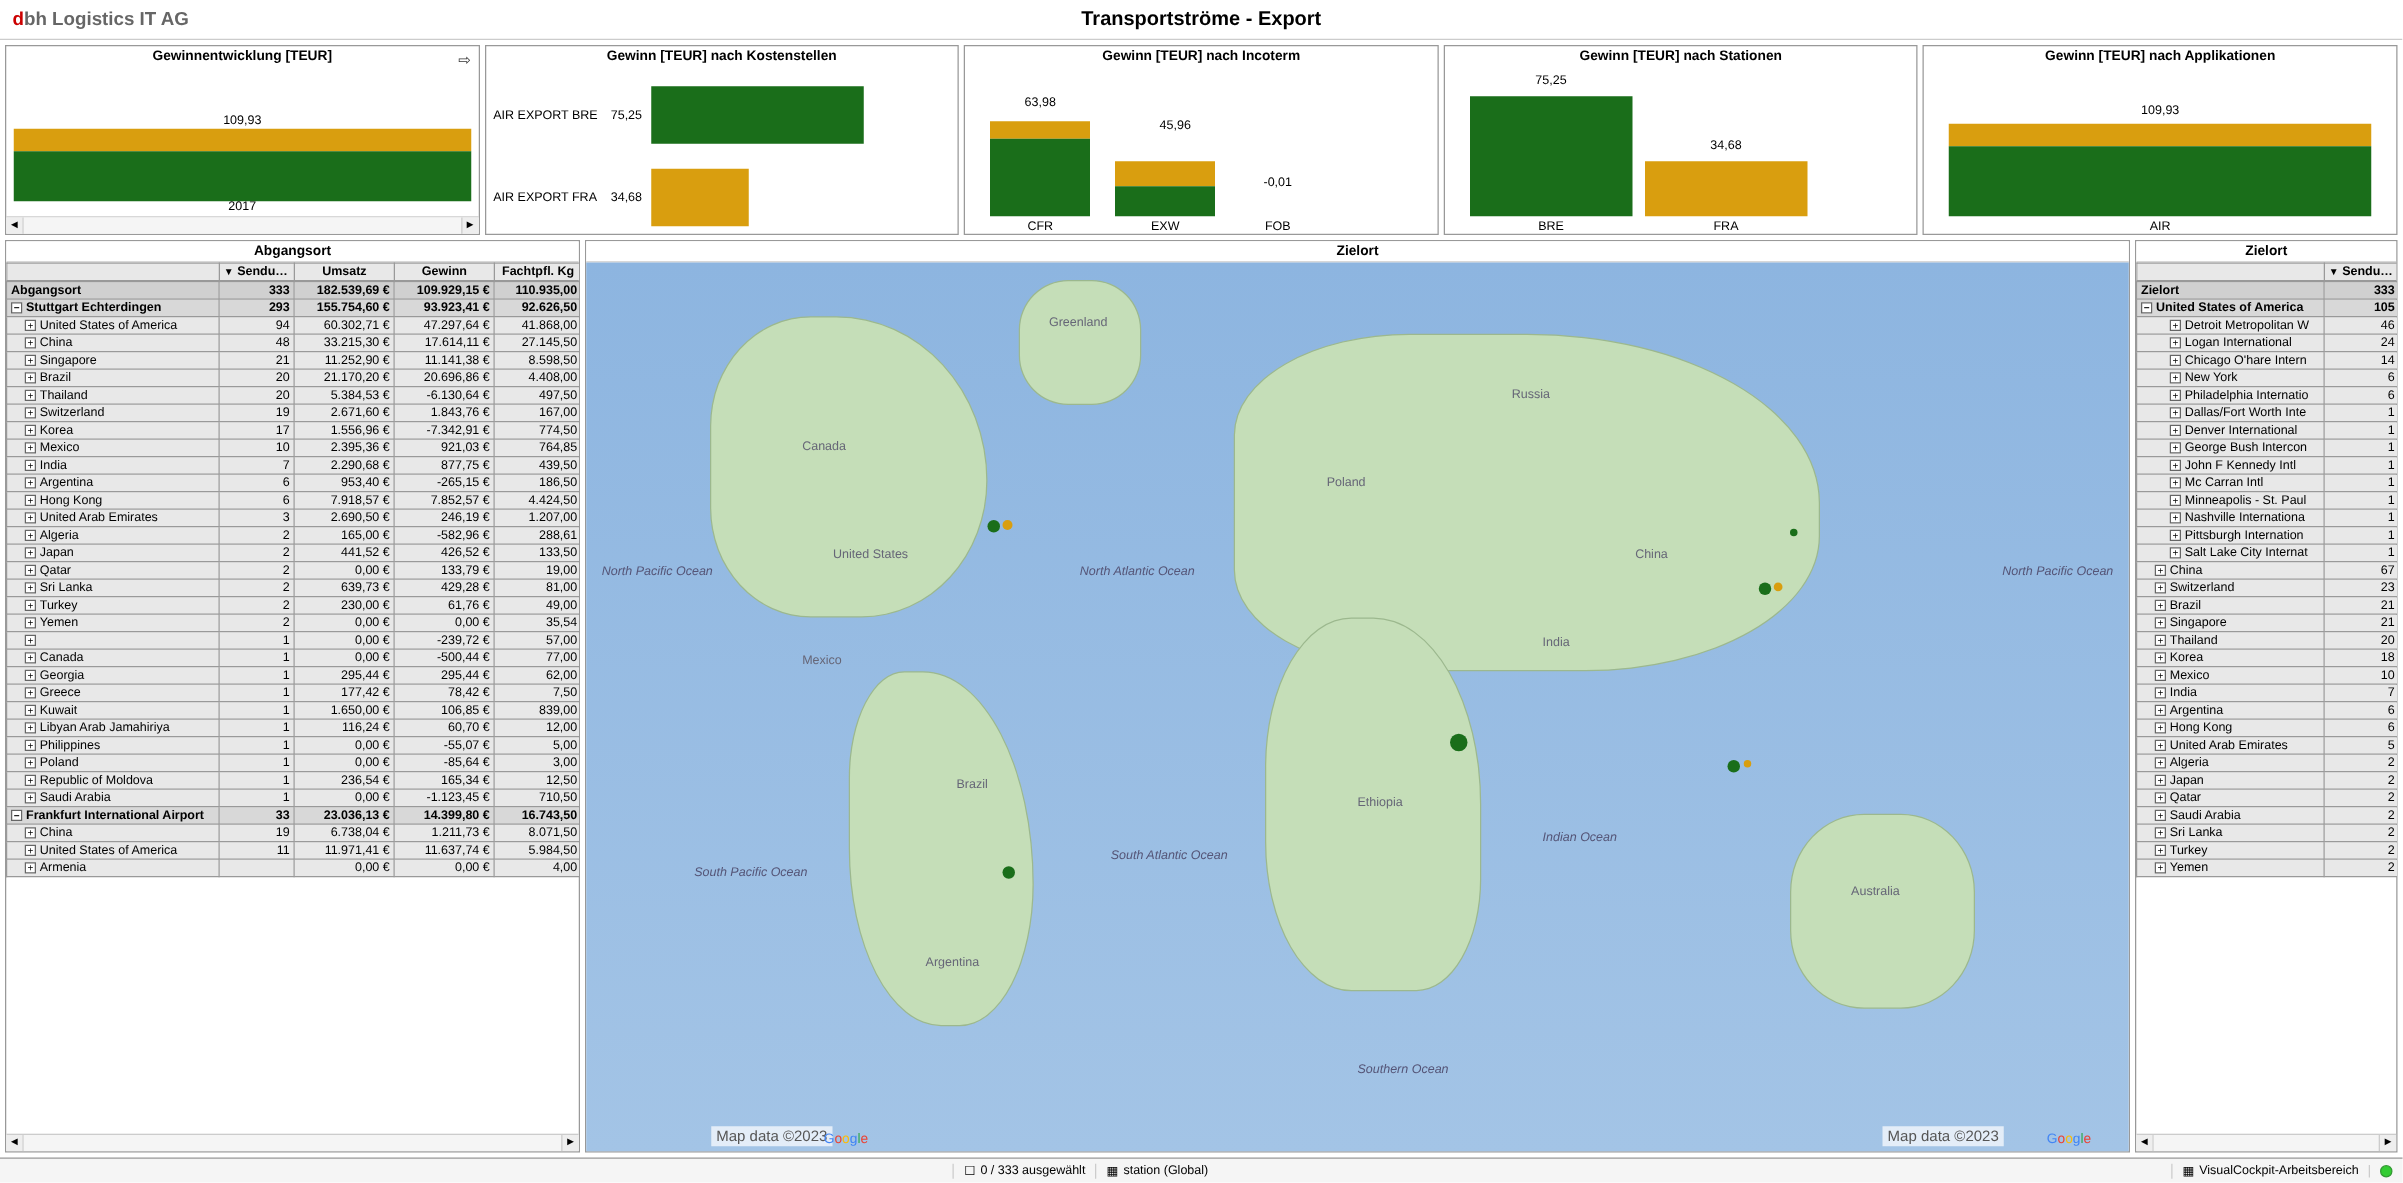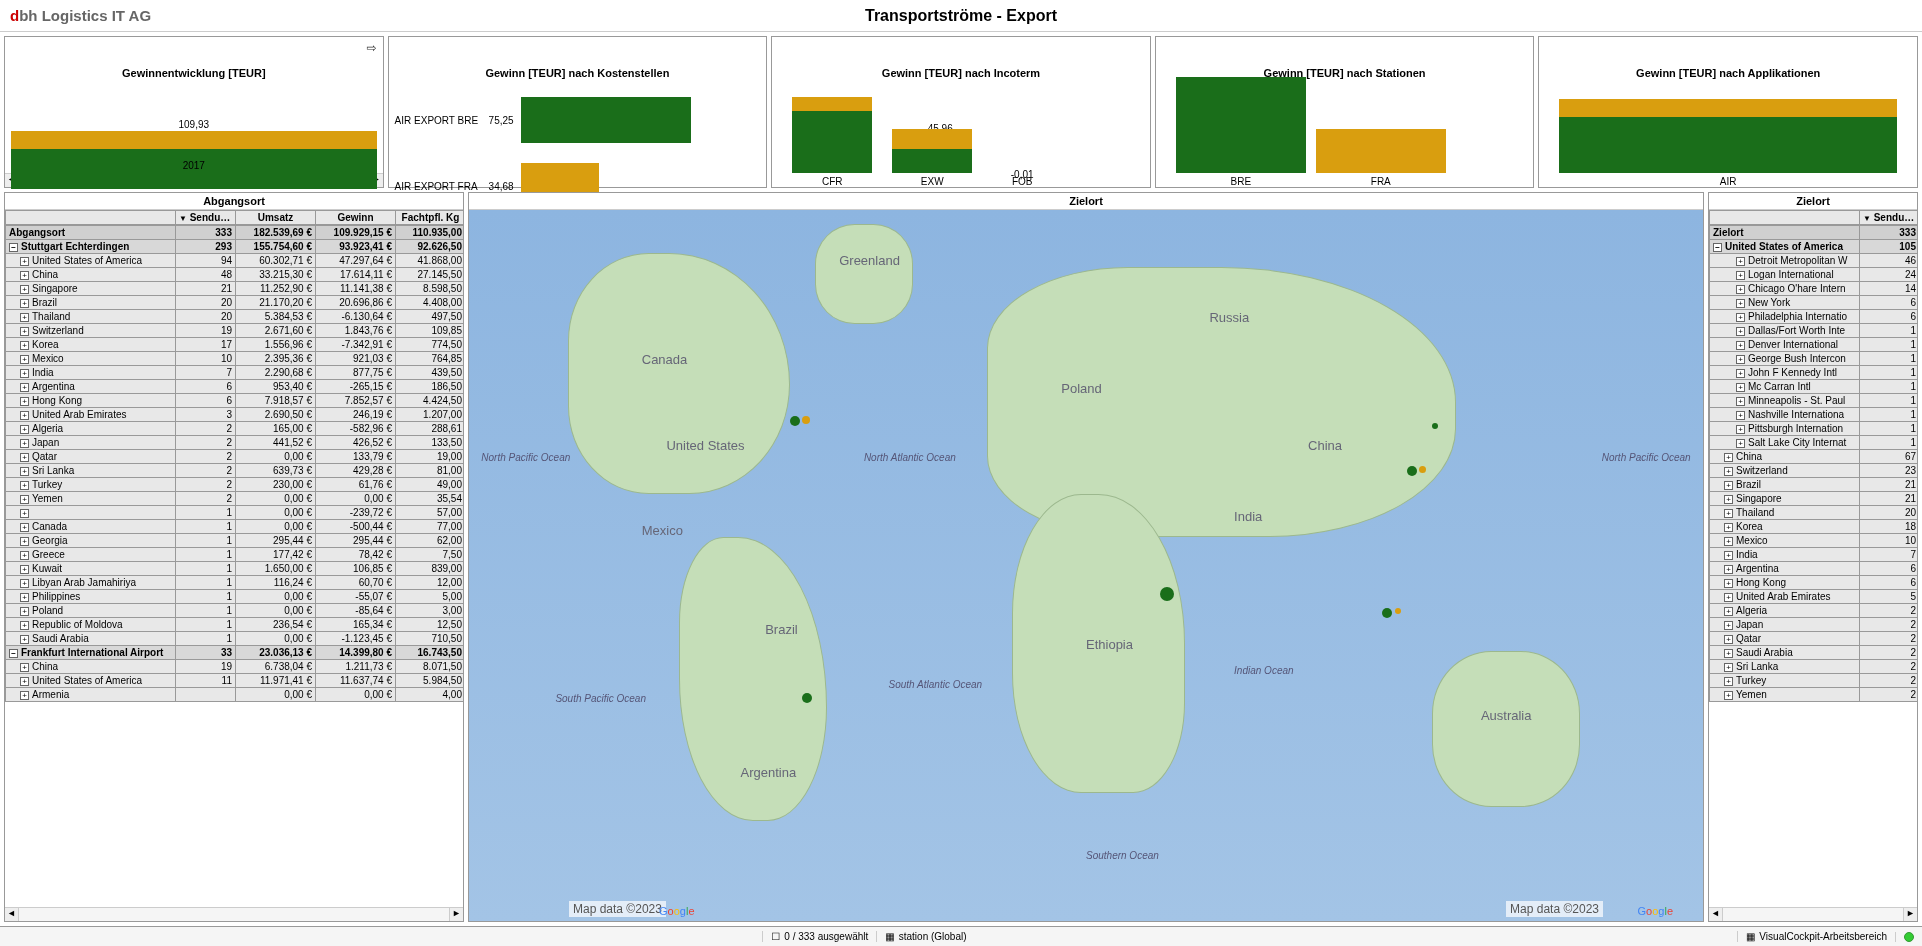--- a/index.html
+++ b/index.html
@@ -5,21 +5,21 @@
 * { box-sizing: border-box; margin: 0; padding: 0; }
 body { font-family: Arial, sans-serif; font-size: 11px; background: #fff; color: #000; width: 1922px; height: 946px; overflow: hidden; }
 
 .header { display: flex; align-items: center; height: 32px; border-bottom: 1px solid #ccc; padding: 0 10px; position: relative; text-align: center; }
 .logo { font-weight: bold; font-size: 15px; color: #666; }
 .logo .d { color: #c00; }
 .title { position: absolute; left: 50%; transform: translateX(-50%); font-weight: bold; font-size: 16px; color: #000; }
 
 .charts-row { display: flex; gap: 4px; padding: 4px; height: 160px; }
 .chart-panel { flex: 1; border: 1px solid #999; display: flex; flex-direction: column; position: relative; }
-.chart-title { text-align: center; font-weight: bold; font-size: 11px; padding: 2px; margin-top: 28px; }
+.chart-title { text-align: center; font-weight: bold; font-size: 11px; padding: 2px; }
 .chart-body { flex: 1; position: relative; }
 .chart-arrow { position: absolute; top: 4px; right: 6px; font-size: 12px; color: #333; }
 .chart-scroll { display: flex; border-top: 1px solid #ccc; height: 14px; }
 .scroll-btn { width: 14px; text-align: center; font-size: 9px; background: #eee; border-right: 1px solid #ccc; cursor: pointer; }
 .scroll-btn.right { border-right: none; border-left: 1px solid #ccc; }
 .scroll-track { flex: 1; background: #f5f5f5; }
 
 .bar-h { position: absolute; height: 28px; }
 .bar-h.green { background: #1a6e1a; }
 .bar-h.gold { background: #d99e0f; }
@@ -45,21 +45,21 @@
 .group-row td { background: #d8d8d8; font-weight: bold; }
 .sub-row td { background: #e8e8e8; }
 .num { text-align: right; }
 .tree-icon { display: inline-block; width: 9px; height: 9px; border: 1px solid #666; text-align: center; line-height: 7px; font-size: 8px; margin-right: 3px; background: #fff; cursor: pointer; }
 .indent1 { padding-left: 14px !important; }
 .indent2 { padding-left: 26px !important; }
 .tbody-scroll { flex: 1; overflow-y: auto; overflow-x: auto; }
 .hscroll { height: 14px; background: #eee; border-top: 1px solid #ccc; display: flex; }
 
 .map-body { flex: 1; background: linear-gradient(#8db5e0 0%, #a3c4e6 100%); position: relative; overflow: hidden; }
-.map-label { position: absolute; font-size: 13px; color: #667; text-align: center; }
+.map-label { position: absolute; font-size: 10px; color: #667; text-align: center; }
 .map-ocean { position: absolute; font-size: 10px; color: #557; font-style: italic; text-align: center; }
 .continent { position: absolute; background: #c5deb8; border: 1px solid #9cb88e; }
 .map-attrib { position: absolute; bottom: 4px; font-size: 12px; color: #555; background: rgba(255,255,255,0.7); padding: 1px 4px; }
 .map-dot { position: absolute; border-radius: 50%; }
 .map-dot.g { background: #1a6e1a; }
 .map-dot.o { background: #d99e0f; }
 .google-logo { position: absolute; bottom: 4px; font-size: 11px; font-weight: normal; }
 .google-logo span:nth-child(1){color:#4285F4}.google-logo span:nth-child(2){color:#EA4335}.google-logo span:nth-child(3){color:#FBBC05}.google-logo span:nth-child(4){color:#4285F4}.google-logo span:nth-child(5){color:#34A853}.google-logo span:nth-child(6){color:#EA4335}
 
 .statusbar { position: absolute; bottom: 0; left: 0; right: 0; height: 20px; border-top: 1px solid #999; display: flex; align-items: center; font-size: 10px; background: #f5f5f5; }
@@ -227,21 +227,21 @@
               <td class="num">20</td>
               <td class="num">5.384,53 €</td>
               <td class="num">-6.130,64 €</td>
               <td class="num">497,50</td>
             </tr>
             <tr class="sub-row">
               <td class="indent1"><span class="tree-icon">+</span>Switzerland</td>
               <td class="num">19</td>
               <td class="num">2.671,60 €</td>
               <td class="num">1.843,76 €</td>
-              <td class="num">109,85</td>
+              <td class="num">167,00</td>
             </tr>
             <tr class="sub-row">
               <td class="indent1"><span class="tree-icon">+</span>Korea</td>
               <td class="num">17</td>
               <td class="num">1.556,96 €</td>
               <td class="num">-7.342,91 €</td>
               <td class="num">774,50</td>
             </tr>
             <tr class="sub-row">
               <td class="indent1"><span class="tree-icon">+</span>Mexico</td>

